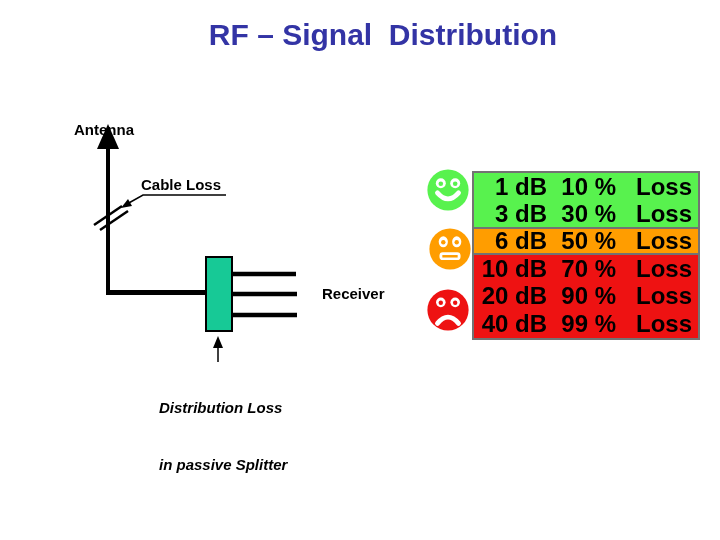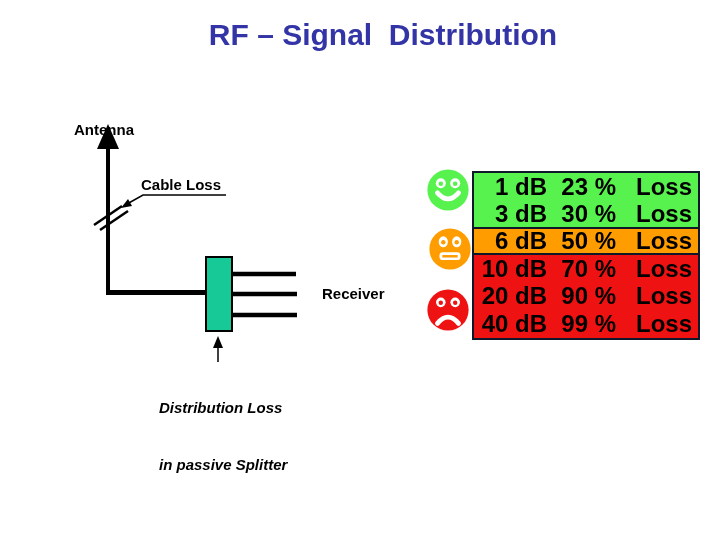--- a/index.html
+++ b/index.html
@@ -21,21 +21,21 @@
   .lbl-antenna{left:74px;top:120px;}
   .lbl-cableloss{left:141px;top:175px;}
   .lbl-receiver{left:322px;top:284px;}
   .lbl-dist{left:159px;top:360px;font-style:italic;}
   .lbl-dist span{display:block;}
   .smiley{position:absolute;width:46px;height:46px;}
   .smiley-0{left:425px;top:167px;}
   .smiley-1{left:427px;top:226px;}
   .smiley-2{left:425px;top:287px;}
   .loss-table{position:absolute;left:472px;top:171px;width:228px;}
-  .block{border:2px solid #0f172a;box-sizing:border-box;}
+  .block{border:2px solid #737373;box-sizing:border-box;}
   .block + .block{margin-top:-2px;}
   .t-row{
     display:grid;grid-template-columns:76px 70px 1fr;align-items:center;
     font-weight:bold;font-size:24px;color:#000;
   }
   .block-good .t-row{height:27px;}
   .block-medium .t-row{height:24px;border-radius:7px;}
   .block-bad .t-row{height:27.6px;}
   .t-row .cell{text-align:right;line-height:1;}
   .t-row .cell:nth-child(1){padding-right:3px;}
@@ -103,21 +103,21 @@
     <circle cx="7.5" cy="-8" r="5" fill="#fff"></circle>
     <circle cx="-7.5" cy="-7.5" r="2.3" fill="currentColor"></circle>
     <circle cx="7.5" cy="-7.5" r="2.3" fill="currentColor"></circle>
     <path d="M -11 14 Q 0 1 11 14" fill="none" stroke="#fff" stroke-width="5" stroke-linecap="round"></path>
   </svg>
 
   <div class="loss-table">
     <div class="block block-good" style="background: rgb(88, 242, 78);">
         <div class="t-row">
           <span class="cell">1 dB</span>
-          <span class="cell">23 %</span>
+          <span class="cell">10 %</span>
           <span class="cell">Loss</span>
         </div>
         <div class="t-row">
           <span class="cell">3 dB</span>
           <span class="cell">30 %</span>
           <span class="cell">Loss</span>
         </div>
       </div>
     <div class="block block-medium" style="background: rgb(255, 157, 0);">
         <div class="t-row">

